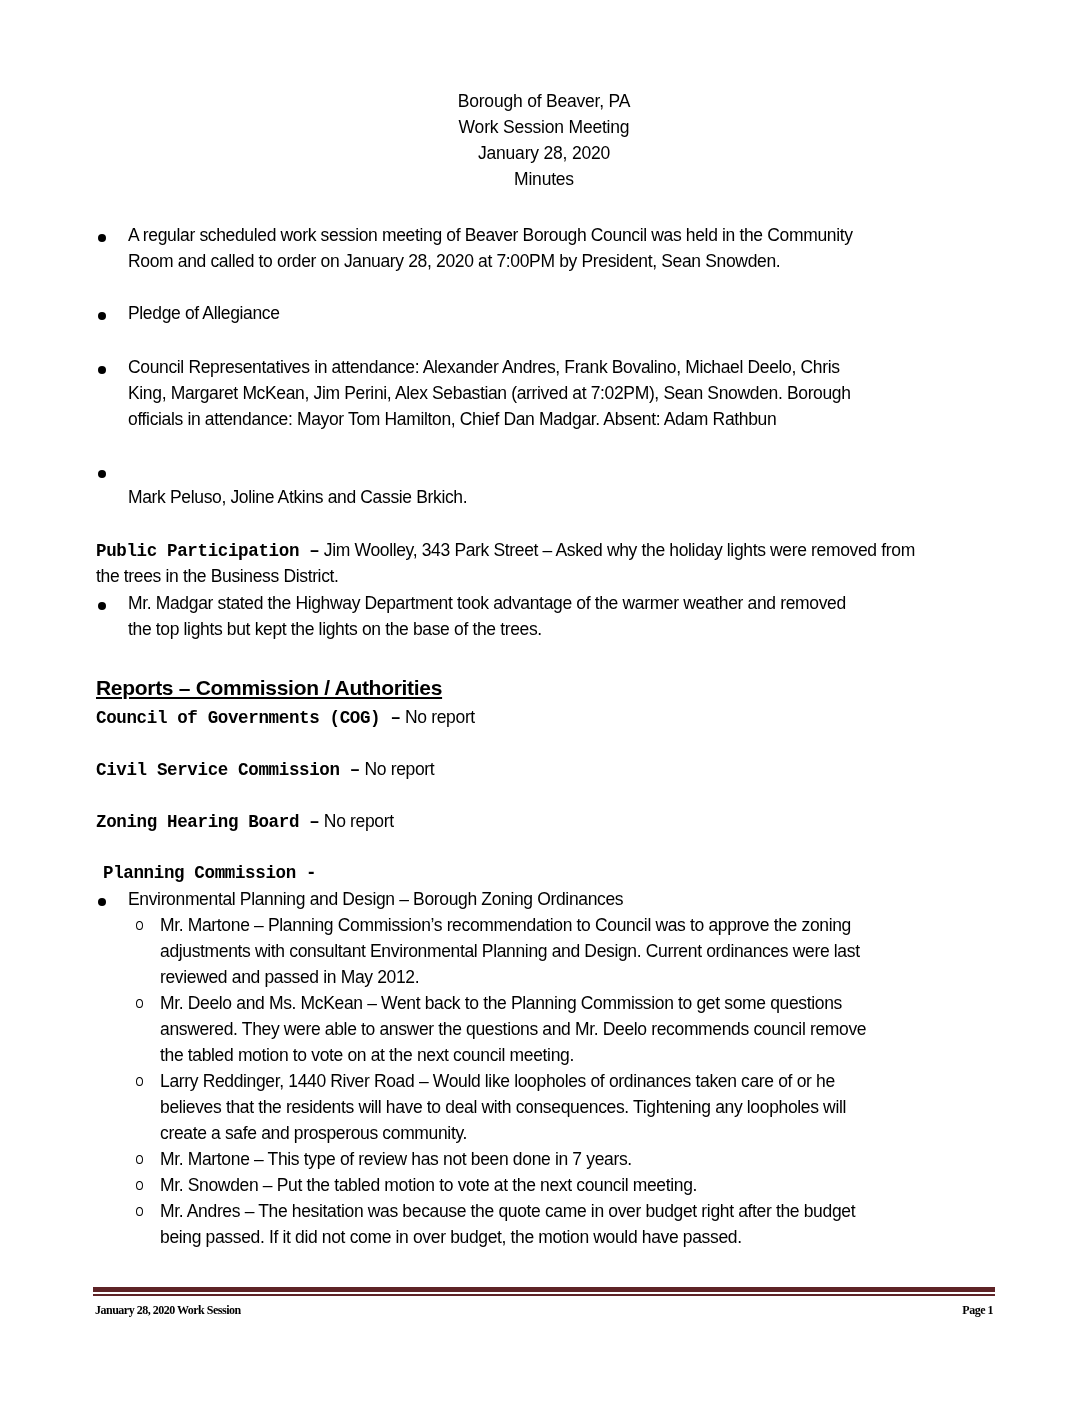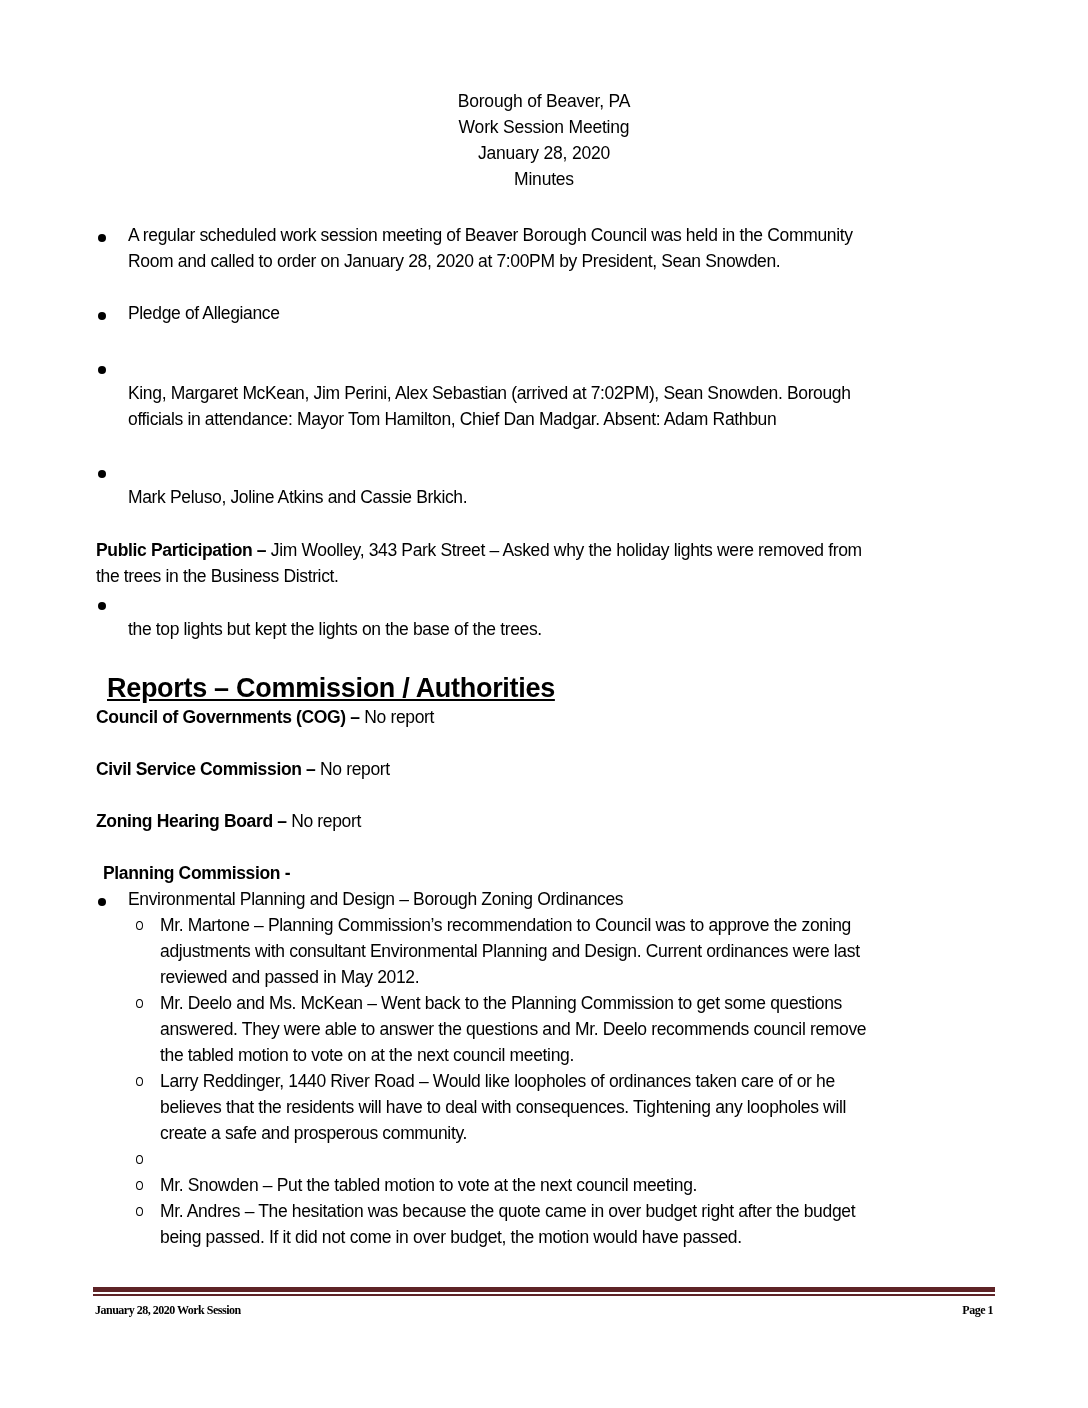--- a/index.html
+++ b/index.html
@@ -7,24 +7,24 @@
          font-family: "Liberation Sans", sans-serif; color: #000; }
   .page { position: absolute; left: 0; top: 0; width: 1088px; height: 1408px; }
 
   .title-block { position: absolute; left: 0; width: 1088px; top: 88px; text-align: center;
                  font-size: 17.5px; line-height: 26px; letter-spacing: -0.2px; }
   .title-block div { white-space: nowrap; }
 
   .txt { position: absolute; font-size: 17.5px; line-height: 26px; white-space: nowrap; letter-spacing: -0.35px; }
   .bullet { position: absolute; width: 8px; height: 8px; border-radius: 50%; background: #000; }
   .sub-bullet { position: absolute; width: 7px; height: 9px; border: 1.6px solid #000; border-radius: 50%; box-sizing: border-box; }
-  b, .b { font-weight: bold; }
+  b, .b { font-weight: bold; font-family: Liberation Mono, monospace; }
 
-  .heading { position: absolute; left: 96px; top: 674px; font-size: 27px; font-weight: bold;
-             text-decoration: underline; white-space: nowrap; letter-spacing: -0.3px; line-height: 28px; margin-left: 11px; }
+  .heading { position: absolute; left: 96px; top: 674px; font-size: 21px; font-weight: bold;
+             text-decoration: underline; white-space: nowrap; letter-spacing: -0.3px; line-height: 28px; }
 
   .rule-thick { position: absolute; left: 93px; width: 902px; top: 1287px; height: 5px; background: #5e2326; }
   .rule-thin  { position: absolute; left: 93px; width: 902px; top: 1294px; height: 2px; background: #5e2326; }
   .footer { position: absolute; top: 1299px; font-family: "Liberation Serif", serif; font-weight: bold;
             font-size: 12px; line-height: 22px; white-space: nowrap; letter-spacing: -0.5px; }
 </style>
 </head>
 <body>
 
 <div class="page">
@@ -37,29 +37,31 @@
   </div>
 
   <span class="bullet" style="left:98px;top:234px"></span>
   <div class="txt" style="left:128px;top:222px">A regular scheduled work session meeting of Beaver Borough Council was held in the Community</div>
   <div class="txt" style="left:128px;top:248px">Room and called to order on January 28, 2020 at 7:00PM by President, Sean Snowden.</div>
 
   <span class="bullet" style="left:98px;top:312px"></span>
   <div class="txt" style="left:128px;top:300px">Pledge of Allegiance</div>
 
   <span class="bullet" style="left:98px;top:366px"></span>
+  <div class="txt" style="left:128px;top:354px">Council Representatives in attendance:  Alexander Andres, Frank Bovalino, Michael Deelo, Chris</div>
   <div class="txt" style="left:128px;top:380px">King, Margaret McKean, Jim Perini, Alex Sebastian (arrived at 7:02PM), Sean Snowden.  Borough</div>
   <div class="txt" style="left:128px;top:406px">officials in attendance:  Mayor Tom Hamilton, Chief Dan Madgar.  Absent: Adam Rathbun</div>
 
   <span class="bullet" style="left:98px;top:470px"></span>
   <div class="txt" style="left:128px;top:484px">Mark Peluso, Joline Atkins and Cassie Brkich.</div>
 
   <div class="txt" style="left:96px;top:537px"><b>Public Participation –</b><span> Jim Woolley, 343 Park Street – Asked why the holiday lights were removed from</span></div>
   <div class="txt" style="left:96px;top:563px">the trees in the Business District.</div>
   <span class="bullet" style="left:98px;top:602px"></span>
+  <div class="txt" style="left:128px;top:590px">Mr. Madgar stated the Highway Department took advantage of the warmer weather and removed</div>
   <div class="txt" style="left:128px;top:616px">the top lights but kept the lights on the base of the trees.</div>
 
   <div class="heading">Reports – Commission / Authorities</div>
 
   <div class="txt" style="left:96px;top:704px"><b>Council of Governments (COG) –</b><span> No report</span></div>
   <div class="txt" style="left:96px;top:756px"><b>Civil Service Commission –</b><span> No report</span></div>
   <div class="txt" style="left:96px;top:808px"><b>Zoning Hearing Board –</b><span> No report</span></div>
 
   <div class="txt b" style="left:103px;top:860px">Planning Commission -</div>
   <span class="bullet" style="left:98px;top:898px"></span>
@@ -74,20 +76,21 @@
   <div class="txt" style="left:160px;top:990px">Mr. Deelo and Ms. McKean – Went back to the Planning Commission to get some questions</div>
   <div class="txt" style="left:160px;top:1016px">answered.  They were able to answer the questions and Mr. Deelo recommends council remove</div>
   <div class="txt" style="left:160px;top:1042px">the tabled motion to vote on at the next council meeting.</div>
 
   <span class="sub-bullet" style="left:136px;top:1077px"></span>
   <div class="txt" style="left:160px;top:1068px">Larry Reddinger, 1440 River Road – Would like loopholes of ordinances taken care of or he</div>
   <div class="txt" style="left:160px;top:1120px">create a safe and prosperous community.</div>
   <div class="txt" style="left:160px;top:1094px">believes that the residents will have to deal with consequences. Tightening any loopholes will</div>
 
   <span class="sub-bullet" style="left:136px;top:1155px"></span>
+  <div class="txt" style="left:160px;top:1146px">Mr. Martone – This type of review has not been done in 7 years.</div>
 
   <span class="sub-bullet" style="left:136px;top:1181px"></span>
   <div class="txt" style="left:160px;top:1172px">Mr. Snowden – Put the tabled motion to vote at the next council meeting.</div>
 
   <span class="sub-bullet" style="left:136px;top:1207px"></span>
   <div class="txt" style="left:160px;top:1224px">being passed.  If it did not come in over budget, the motion would have passed.</div>
   <div class="txt" style="left:160px;top:1198px">Mr. Andres – The hesitation was because the quote came in over budget right after the budget</div>
 
   <div class="rule-thick"></div>
   <div class="rule-thin"></div>

